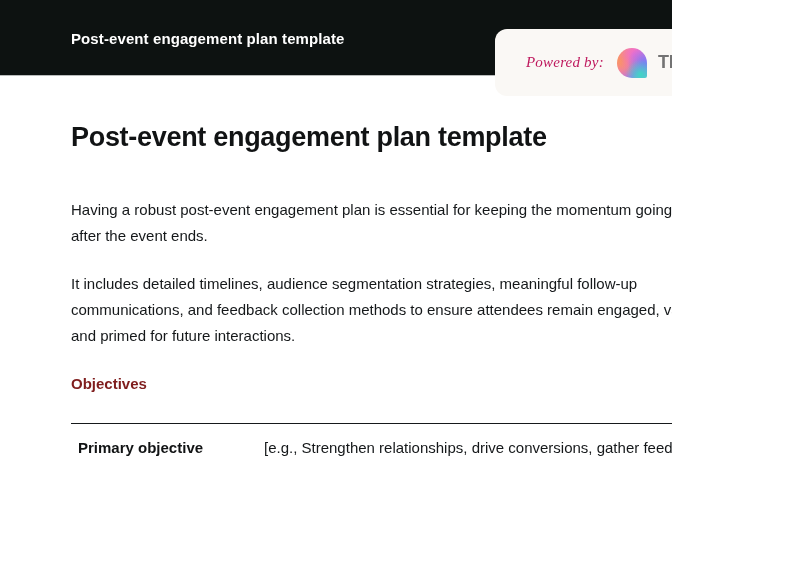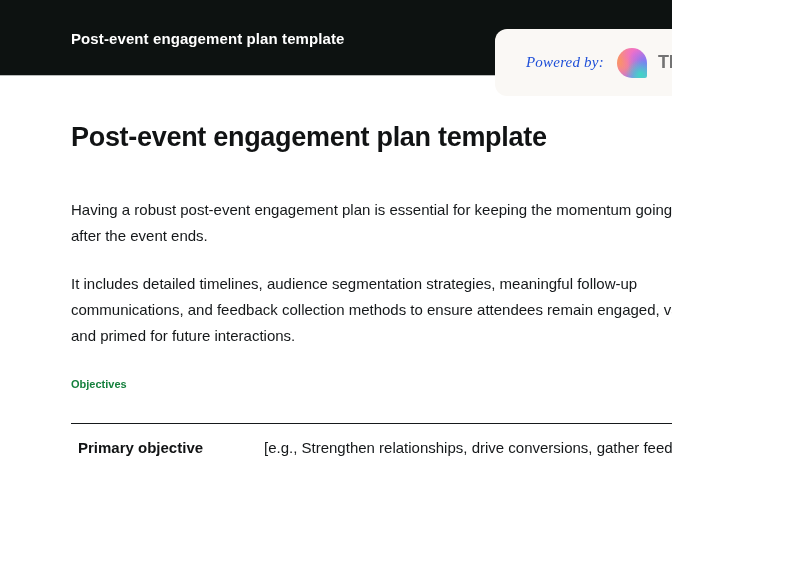--- a/index.html
+++ b/index.html
@@ -59,21 +59,21 @@
     align-items: center;
     box-sizing: border-box;
     padding-left: 31px;
     z-index: 5;
   }
 
   .powered-label {
     font-family: "Liberation Serif", serif;
     font-style: italic;
     font-size: 15px;
-    color: #1d4ed8;
+    color: #be185d;
     white-space: nowrap;
     letter-spacing: 0.2px;
   }
 
   .brand-mark {
     width: 30px;
     height: 30px;
     margin-left: 13px;
     border-radius: 50% 50% 2px 50%;
     background:
@@ -119,23 +119,23 @@
     line-height: 26px;
     color: #15181a;
     max-width: 665px;
   }
 
   .para.first { padding-top: 44px; }
 
   .subhead {
     margin: 0;
     padding-top: 22px;
-    font-size: 11px;
-    font-weight: 700;
-    color: #15803d;
+    font-size: 15px;
+    font-weight: 700;
+    color: #7f1d1d;
     line-height: 26px;
   }
 
   
   .tbl {
     margin-top: 26px;
     width: 672px;
     border-collapse: collapse;
     border-top: 1.5px solid #16191b;
   }

